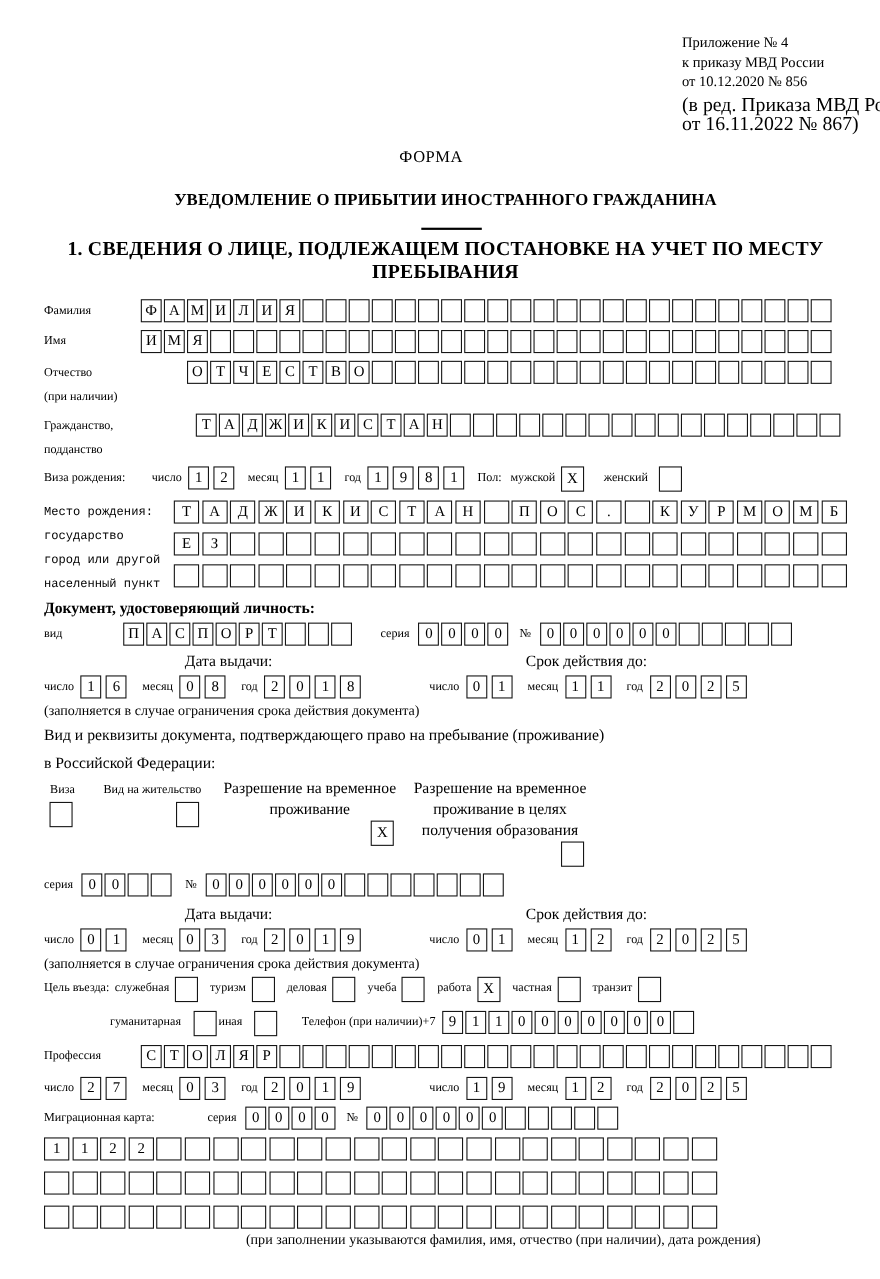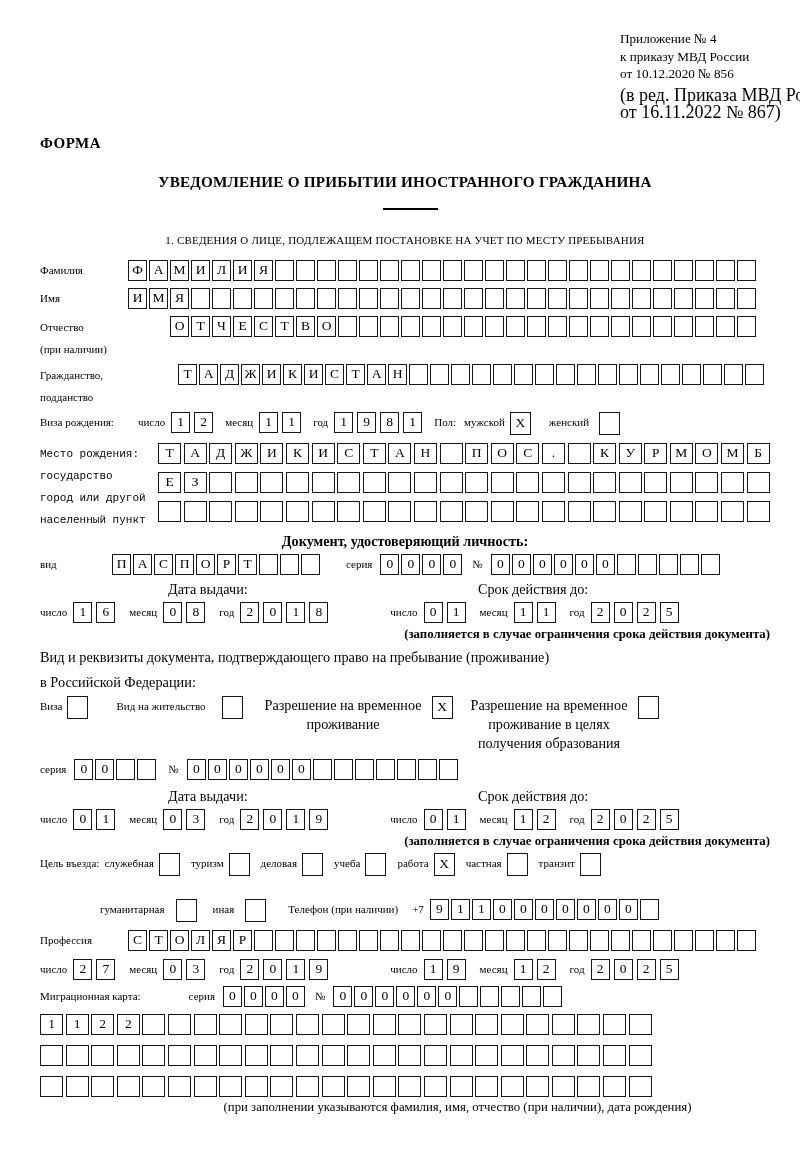--- a/index.html
+++ b/index.html
@@ -7,26 +7,26 @@
   body {
     width: 800px; height: 1163px; overflow: hidden;
     font-family: "Liberation Serif", "DejaVu Serif", serif;
     color: #000; font-size: 14px;
   }
   .page { padding: 30px 30px 0 40px; width: 800px; }
 
   
   .hdr { margin-left: 580px; font-size: 13.2px; line-height: 17.5px; white-space: nowrap; }
   .hdr .g2 { margin-top: 4px; font-size: 18px; line-height: 17px; }
-  .forma { text-align: left; margin: 14px 26px 0 0; font-weight: bold; font-size: 15px; letter-spacing: .5px; }
+  .forma { text-align: center; margin: 14px 26px 0 0; font-weight: normal; font-size: 15px; letter-spacing: .5px; }
 
   .title { text-align: center; font-weight: bold; font-size: 15.2px; line-height: 23px; margin-top: 18px; letter-spacing: .2px; }
   .blank-line { display: inline-block; width: 55px; height: 13px; border-bottom: 2px solid #000; margin-left: 10px; }
 
-  .sec { text-align: center; font-weight: normal; font-size: 11px; margin-top: 18px; margin-bottom: 14px; letter-spacing: .2px; }
+  .sec { text-align: center; font-weight: bold; font-size: 18px; margin-bottom: 14px; letter-spacing: .2px; }
 
   
   .frow { display: flex; align-items: flex-start; margin-bottom: 7px; }
   .lbl { font-size: 11px; line-height: 21px; flex: none; white-space: nowrap; }
   .stack div { line-height: 22px; }
   .w72 { width: 72px; } .w88 { width: 88px; } .w100 { width: 100px; }
   .w118 { width: 118px; font-family: Liberation Mono, monospace; } .w130 { width: 130px; } .w138 { width: 138px; }
 
   
   .cells { display: flex; flex: none; }
@@ -41,29 +41,29 @@
   .cb .cell { width: 21px; height: 23px; }
   .mbrow { margin-bottom: 8px; }
 
   
   .dgrp { display: flex; align-items: flex-start; }
   .dgrp .lbl { margin-right: 6px; }
   .dgrp .cells { margin-right: 10px; }
   .dgrp2 { margin-left: 48px; }
   .dheads { position: relative; height: 18px; margin-bottom: 3px; font-size: 14.2px; }
   .dh1 { position: absolute; left: 128px; } .dh2 { position: absolute; left: 438px; }
-  .note { text-align: right; font-size: 12.8px; line-height: 16px; margin-bottom: 4px; font-weight: bold; }
-
-  .dochead { text-align: center; font-weight: bold; font-size: 14.2px; margin: 0 0 4px 0; }
+  .note { text-align: left; font-size: 12.8px; line-height: 16px; margin-bottom: 4px; }
+
+  .dochead { text-align: left; font-weight: bold; font-size: 14.2px; margin: 0 0 4px 0; }
   .ptext { font-size: 14.3px; line-height: 23px; }
   .mt2 { margin-top: 2px; }
 
   .optlbl { text-align: center; white-space: pre-line; line-height: 19px; font-size: 14.2px; flex: none; }
-  .opt { display: flex; align-items: flex-start; }
-  .ml8 { margin-left: 8px; } .ml10 { margin-left: 10px; } .ml14 { margin-left: 14px; }
+  .opt { display: flex; align-items: flex-end; flex-direction: column; }
+  .ml8 { margin-left: 8px; } .ml10 { margin-left: 10px; } .ml14 { }
   .ml16 { margin-left: 16px; } .ml20 { margin-left: 20px; } .ml24 { margin-left: 24px; }
   .ml26 { margin-left: 26px; } .ml48 { margin-left: 48px; } .ml60 { margin-left: 60px; }
   .mr6 { margin-right: 6px; } .mr8 { margin-right: 8px; }
 
   .purp .lbl { margin-right: 5px; }
   .purp .cb { margin-right: 9px; margin-left: 0; }
 
   .repnote { margin-left: 105px; width: 625px; text-align: center; font-size: 12.8px; line-height: 16px; }
 </style>
 </head>
@@ -544,21 +544,21 @@
           <span class="cell">2</span>
           <span class="cell">0</span>
           <span class="cell">2</span>
           <span class="cell">5</span>
         </span>
     </span>
   </div>
 
   <div class="note">(заполняется в случае ограничения срока действия документа)</div>
 
-  <div class="frow purp" style="margin-bottom:23px">
+  <div class="frow purp" style="margin-bottom:8px">
     <span class="lbl">Цель въезда:</span>
     <span class="lbl">служебная</span>
     <span class="cells cb">
         <span class="cell"></span>
       </span>
     <span class="lbl">туризм</span>
     <span class="cells cb">
         <span class="cell"></span>
       </span>
     <span class="lbl">деловая</span>

